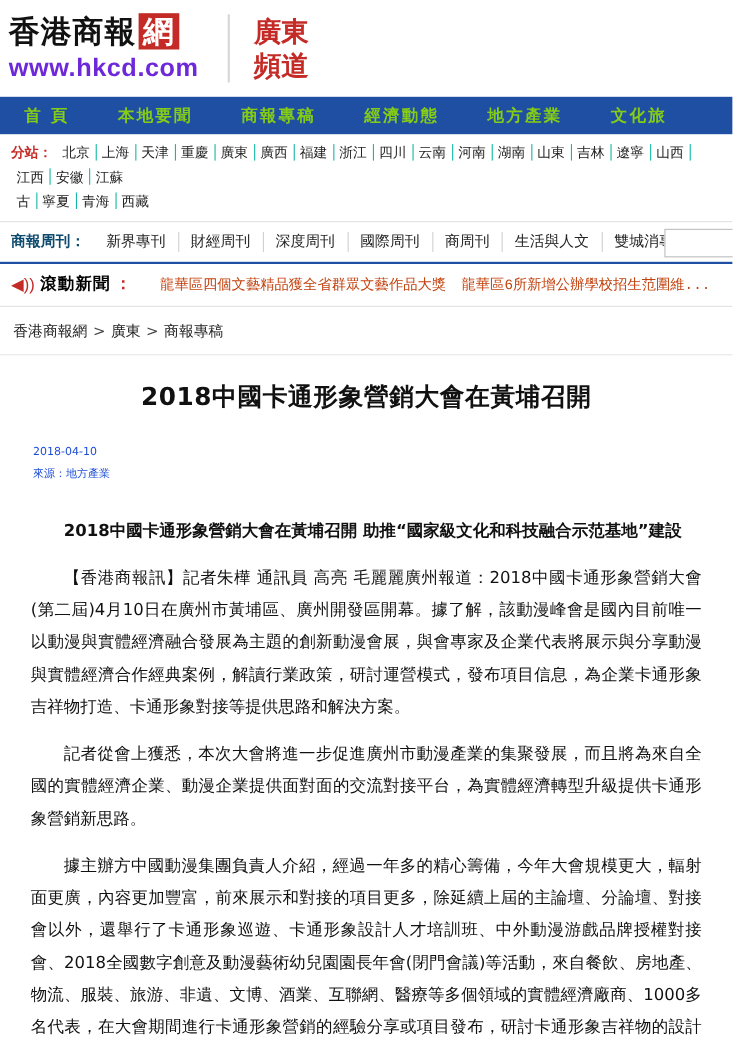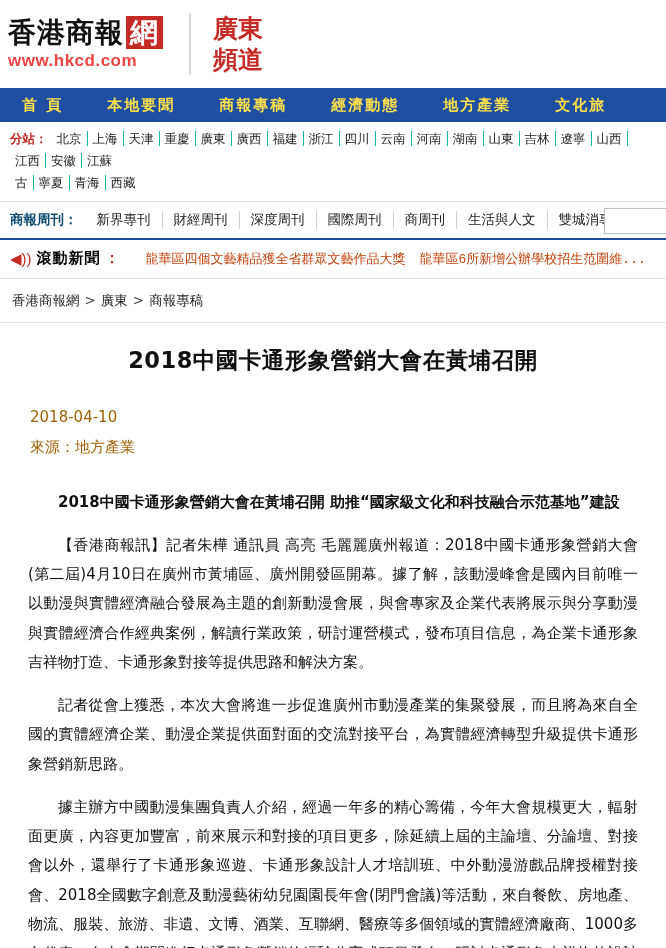--- a/index.html
+++ b/index.html
@@ -43,22 +43,22 @@
   }
   .logo-cn .net {
     color: #ffffff;
     background: #c42b26;
     padding: 0 4px;
     margin-left: 2px;
   }
   .logo-url {
     font-family: "Liberation Sans", sans-serif;
     font-weight: bold;
-    font-size: 17px;
-    color: #ef4444;
+    font-size: 23px;
+    color: #6d28d9;
     letter-spacing: 0.5px;
     margin-top: 2px;
   }
   .logo-divider {
     width: 2px;
     height: 62px;
     background: #d8d8d8;
     margin: 0 22px 0 26px;
   }
   .channel {
@@ -68,21 +68,21 @@
     font-size: 25px;
     line-height: 1.25;
   }
 
   
   .mainnav {
     height: 34px;
     background: #1f4fa3;
     display: flex;
     align-items: center;
-    color: #fde047;
+    color: #84cc16;
     font-size: 15px;
     font-family: "DejaVu Sans", sans-serif;
     font-weight: bold;
     overflow: hidden;
   }
   .mainnav .item {
     padding: 0 22px;
     white-space: nowrap;
     letter-spacing: 2px;
   }
@@ -190,23 +190,23 @@
   .headline {
     text-align: center;
     font-family: "DejaVu Sans", sans-serif;
     font-weight: bold;
     font-size: 22.5px;
     color: #111;
     letter-spacing: 0.5px;
     margin: 22px 0 26px 0;
   }
   .meta {
-    font-size: 15px;
-    font-family: "DejaVu Sans", sans-serif;
-    color: #a16207;
+    font-size: 10px;
+    font-family: "DejaVu Sans", sans-serif;
+    color: #1d4ed8;
     margin-left: 2px;
     line-height: 2.0;
   }
   .meta-date { display: block; }
   .meta-source { display: block; }
   .article-body {
     margin-top: 26px;
     font-family: "DejaVu Sans", sans-serif;
     font-size: 15px;
     line-height: 1.95;

